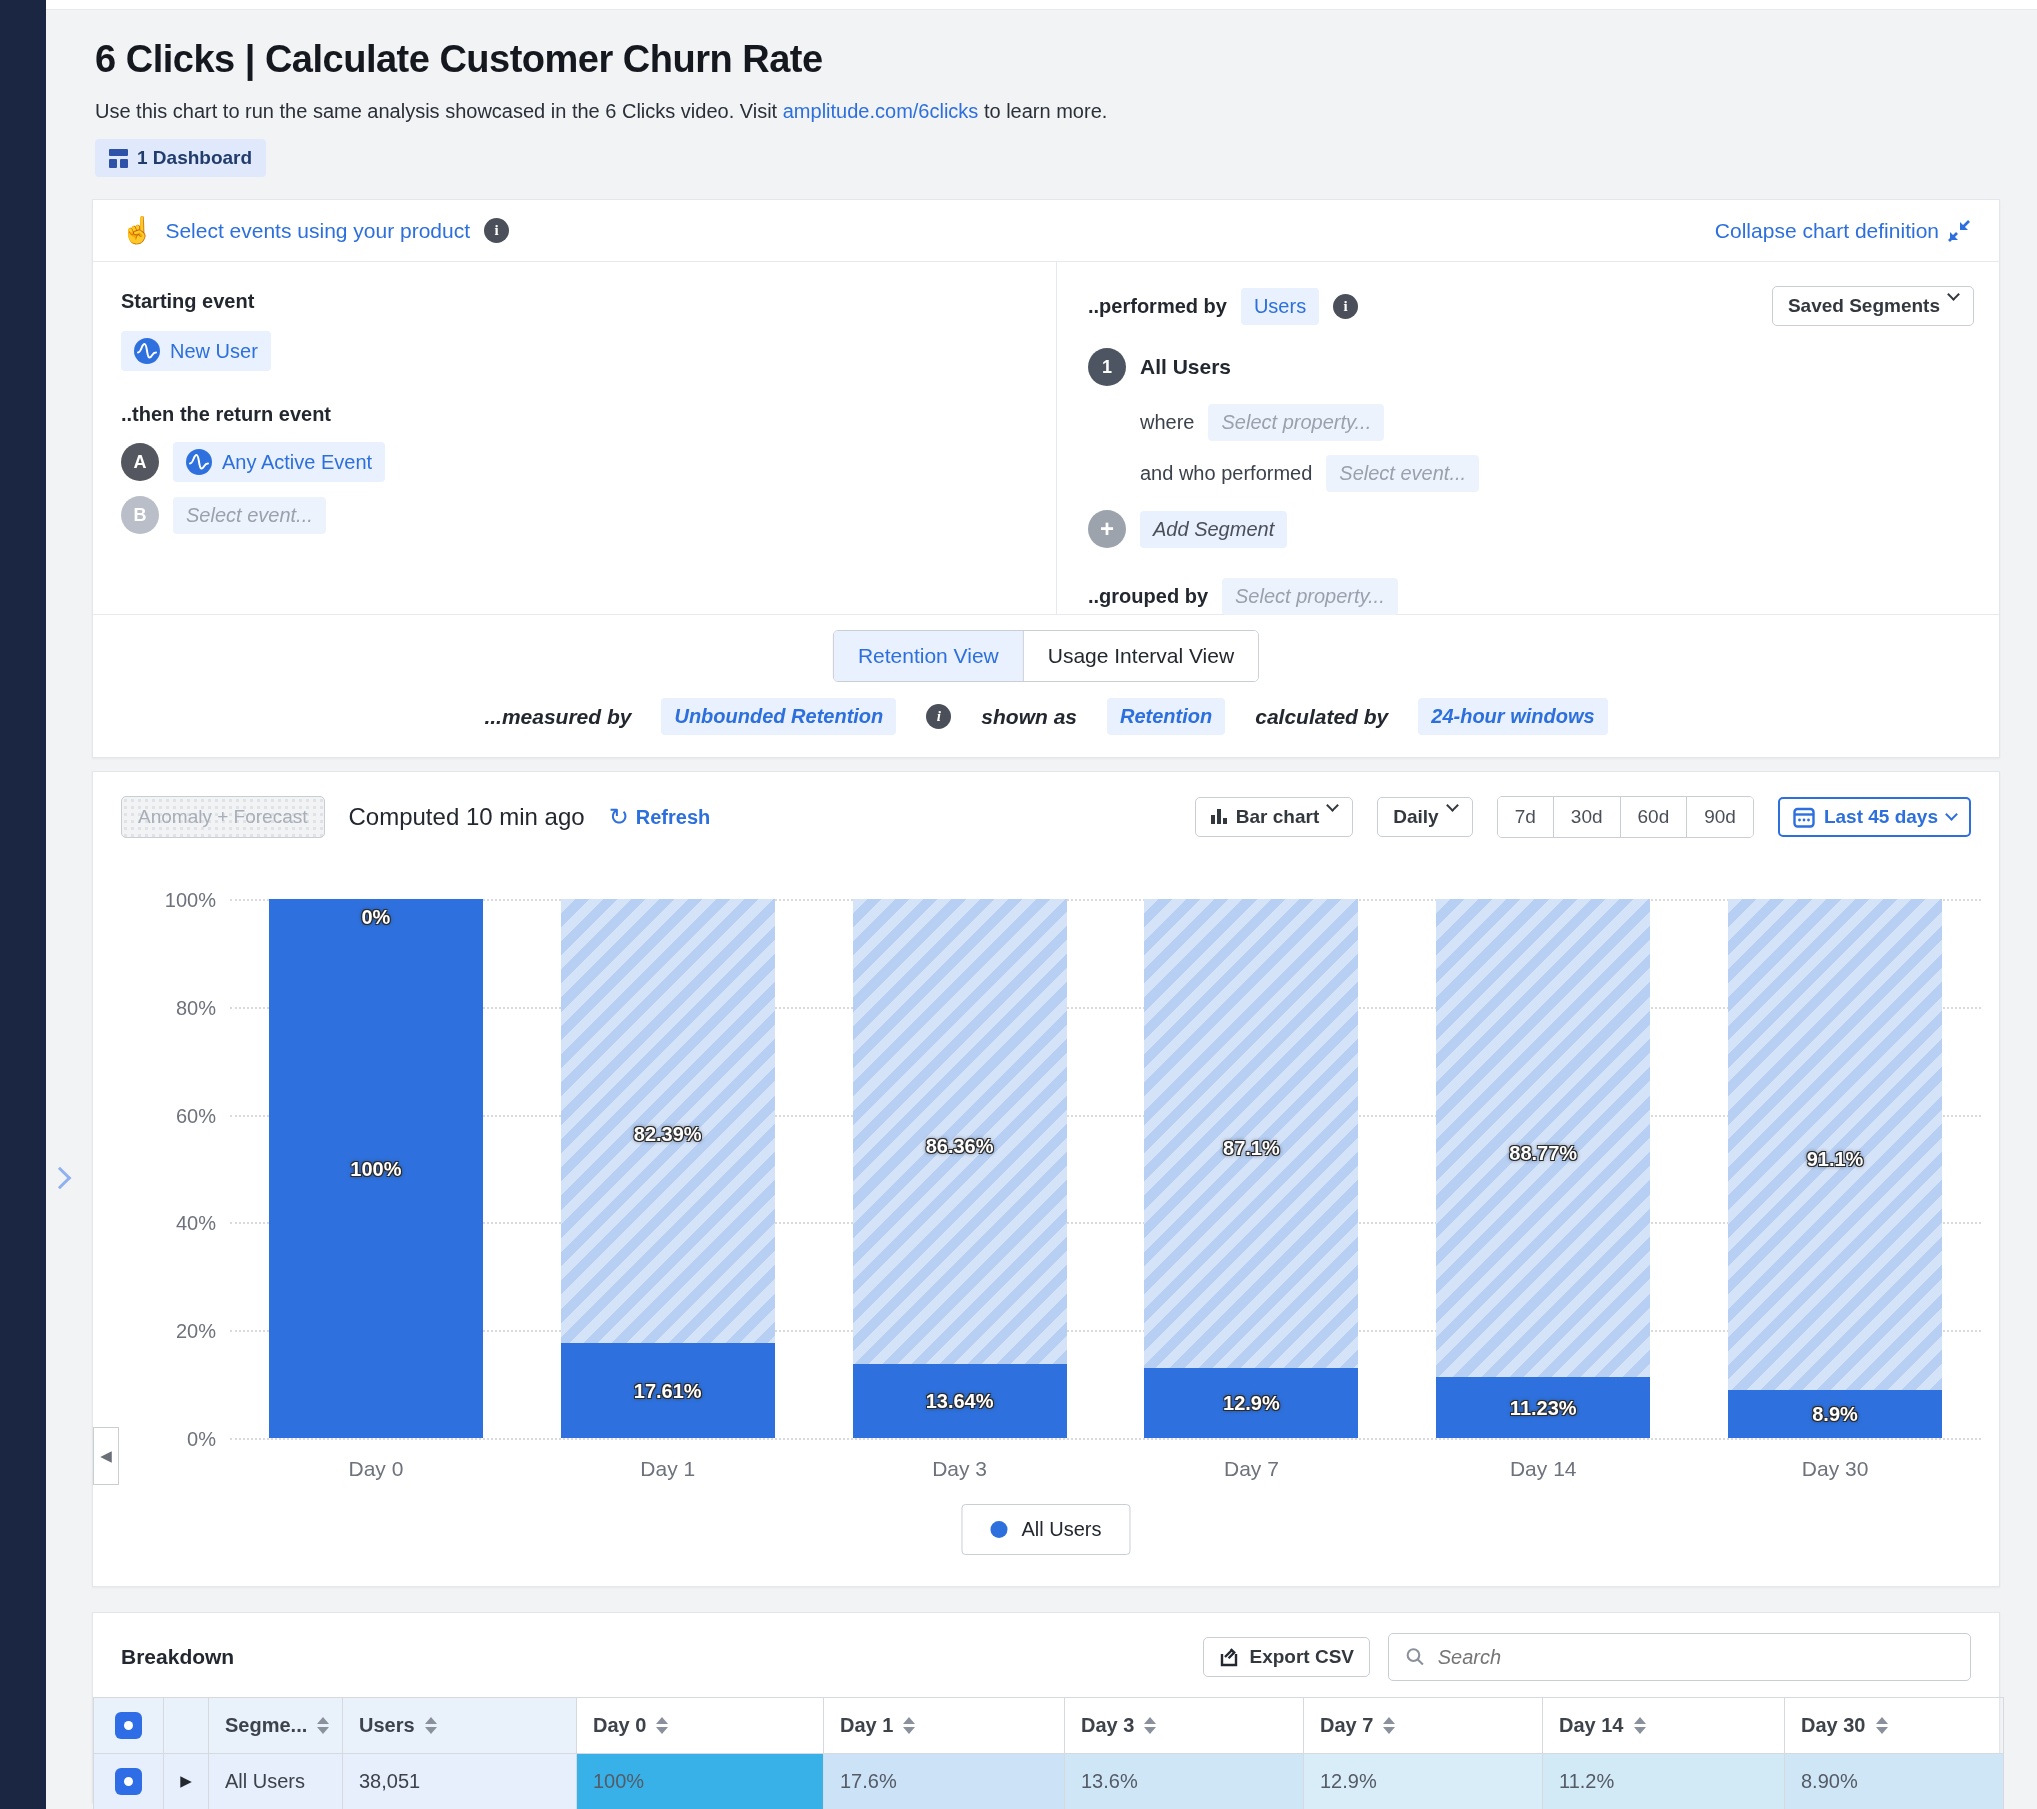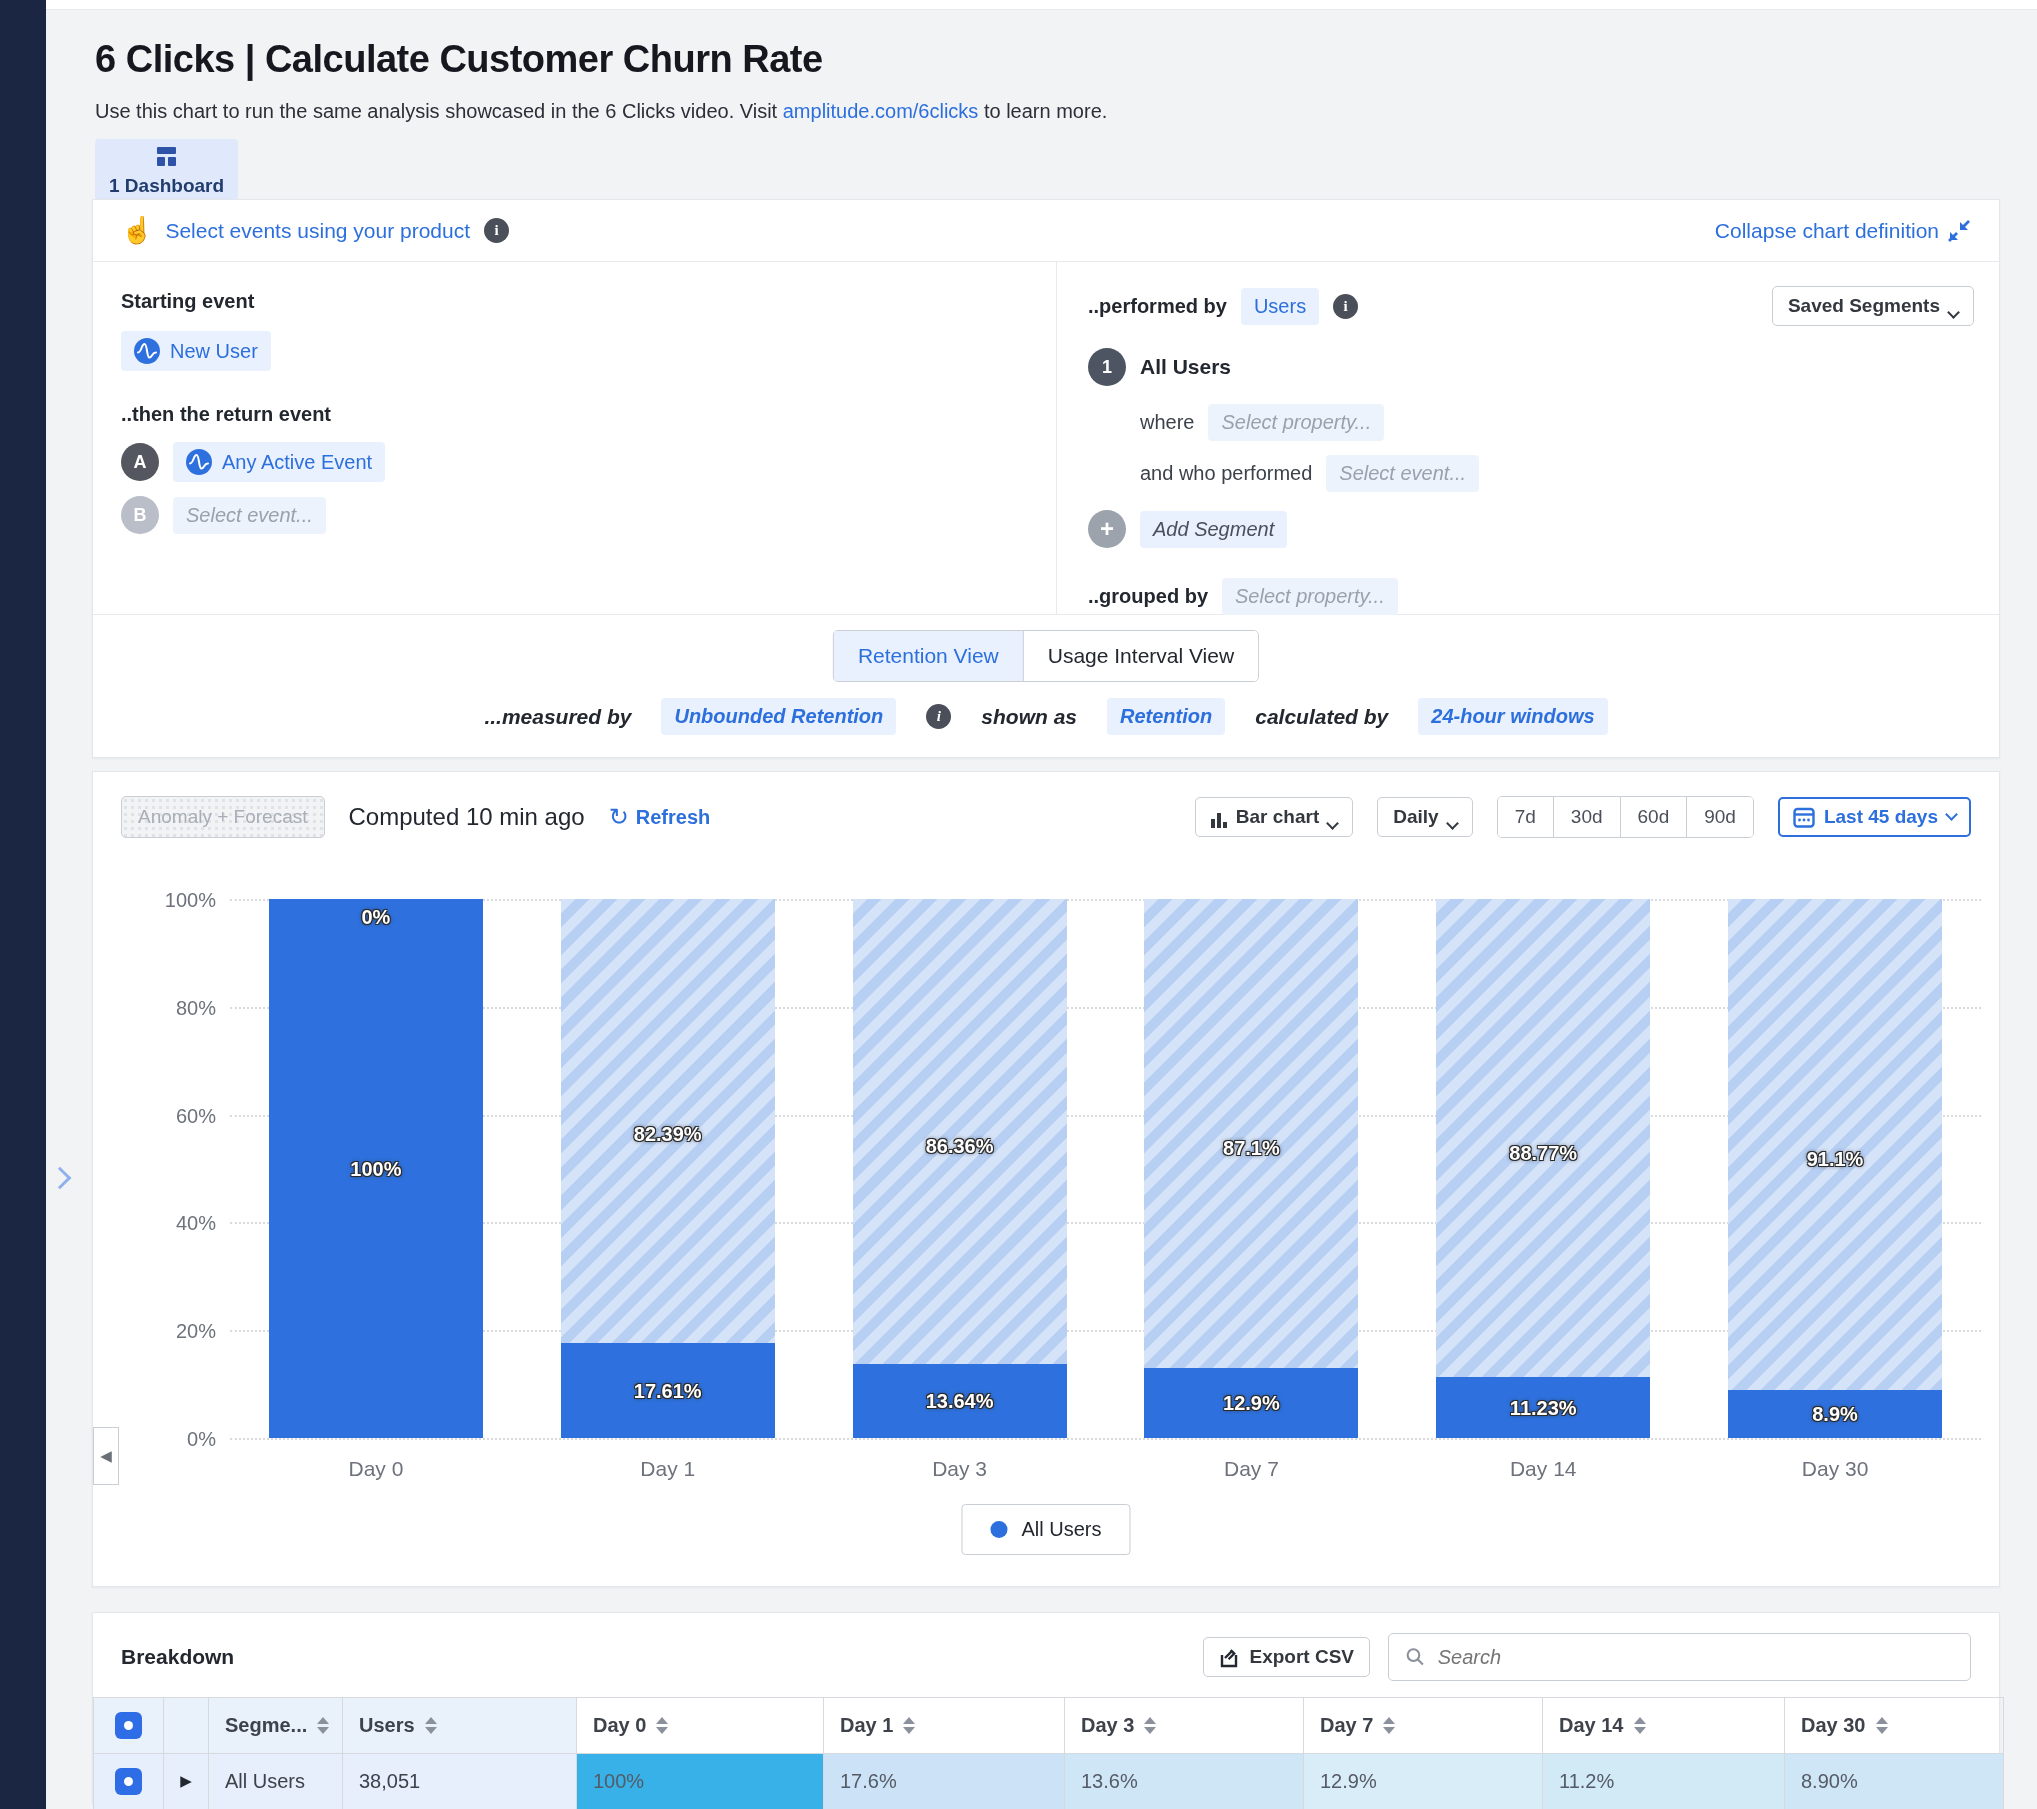--- a/index.html
+++ b/index.html
@@ -8,21 +8,21 @@
 
   
   .navrail { position:absolute; left:0; top:0; width:46px; height:1810px; background:#1b2642; }
   .topstrip { position:absolute; left:46px; top:0; right:0; height:10px; background:#ffffff; border-bottom:1px solid #e7e9ec; }
   .rail-chevron { position:absolute; left:52px; top:1170px; width:16px; height:16px; border-right:3px solid #8fb1ee; border-top:3px solid #8fb1ee; transform:rotate(45deg); cursor:pointer; }
 
   
   .page-title { position:absolute; left:95px; top:38px; font-size:38px; font-weight:700; color:#15181e; letter-spacing:-0.5px; }
   .page-sub { position:absolute; left:95px; top:100px; font-size:20px; color:#2a2f38; }
   .link { color:#2c6fdd; text-decoration:none; cursor:pointer; }
-  .dash-badge { position:absolute; left:95px; top:139px; display:inline-flex; align-items:center; gap:9px; background:#dfe9fb; border-radius:4px; padding:8px 14px; font-size:19px; font-weight:700; color:#223c6d; cursor:pointer;flex-direction:column; }
+  .dash-badge { position:absolute; left:95px; top:139px; display:inline-flex; align-items:center; gap:9px; background:#dfe9fb; border-radius:4px; padding:8px 14px; font-size:19px; font-weight:700; color:#223c6d; cursor:pointer; }
 
   
   .panel { position:absolute; left:92px; width:1908px; background:#fff; border:1px solid #e3e6ea; box-shadow:0 1px 2px rgba(20,30,50,.05); }
   .panel-def { top:199px; height:559px; }
   .panel-chart { top:771px; height:816px; }
   .panel-break { top:1612px; height:191px; }
 
   
   .def-head { height:62px; border-bottom:1px solid #e7e9ec; display:flex; align-items:center; padding:0 28px; gap:14px; }
   .def-head-title { color:#2c6fdd; font-size:21px; cursor:pointer; display:flex; align-items:center; gap:12px; }
@@ -38,21 +38,21 @@
   .chip { display:inline-flex; align-items:center; gap:10px; background:#e8f1fd; border-radius:4px; padding:7px 13px; font-size:20px; color:#2c6fdd; cursor:pointer; white-space:nowrap; }
   .chip.placeholder { color:#9aa1ad; font-style:italic; background:#edf3fc; }
   .chip.dark-italic { color:#4a4f59; font-style:italic; }
   .round-badge { display:inline-flex; align-items:center; justify-content:center; width:38px; height:38px; border-radius:50%; color:#fff; font-size:18px; font-weight:700; flex:0 0 auto; }
   .badge-a { background:#54575f; }
   .badge-b { background:#b9bec8; }
   .badge-1 { background:#4e5562; }
   .badge-plus { background:#9ca3ad; font-size:24px; }
   .row { display:flex; align-items:center; gap:14px; }
 
-  .btn { display:inline-flex; align-items:flex-end; gap:9px; background:#fff; border:1px solid #c9cdd4; border-radius:5px; padding:8px 15px; font-size:19px; font-weight:700; color:#33383f; cursor:pointer; white-space:nowrap; }
+  .btn { display:inline-flex; align-items:flex-start; gap:9px; background:#fff; border:1px solid #c9cdd4; border-radius:5px; padding:8px 15px; font-size:19px; font-weight:700; color:#33383f; cursor:pointer; white-space:nowrap; }
   .chev { width:9px; height:9px; border-right:2px solid currentColor; border-bottom:2px solid currentColor; transform:rotate(45deg); margin-top:-5px; }
 
   
   .view-tabs { position:absolute; left:50%; transform:translateX(-50%); top:430px; display:flex; border:1px solid #c9cdd4; border-radius:5px; overflow:hidden; }
   .view-tab { padding:13px 24px; font-size:21px; background:#fff; color:#23272f; cursor:pointer; }
   .view-tab.active { background:#e8f1fd; color:#2c6fdd; border-right:1px solid #c9cdd4; }
   .measured-row { position:absolute; left:0; top:498px; width:100%; display:flex; justify-content:center; align-items:center; gap:30px; font-size:21px; color:#23272f; font-weight:700;font-style:italic; }
 
   
   .chart-toolbar { position:absolute; left:28px; right:28px; top:24px; display:flex; align-items:center; gap:24px; }

